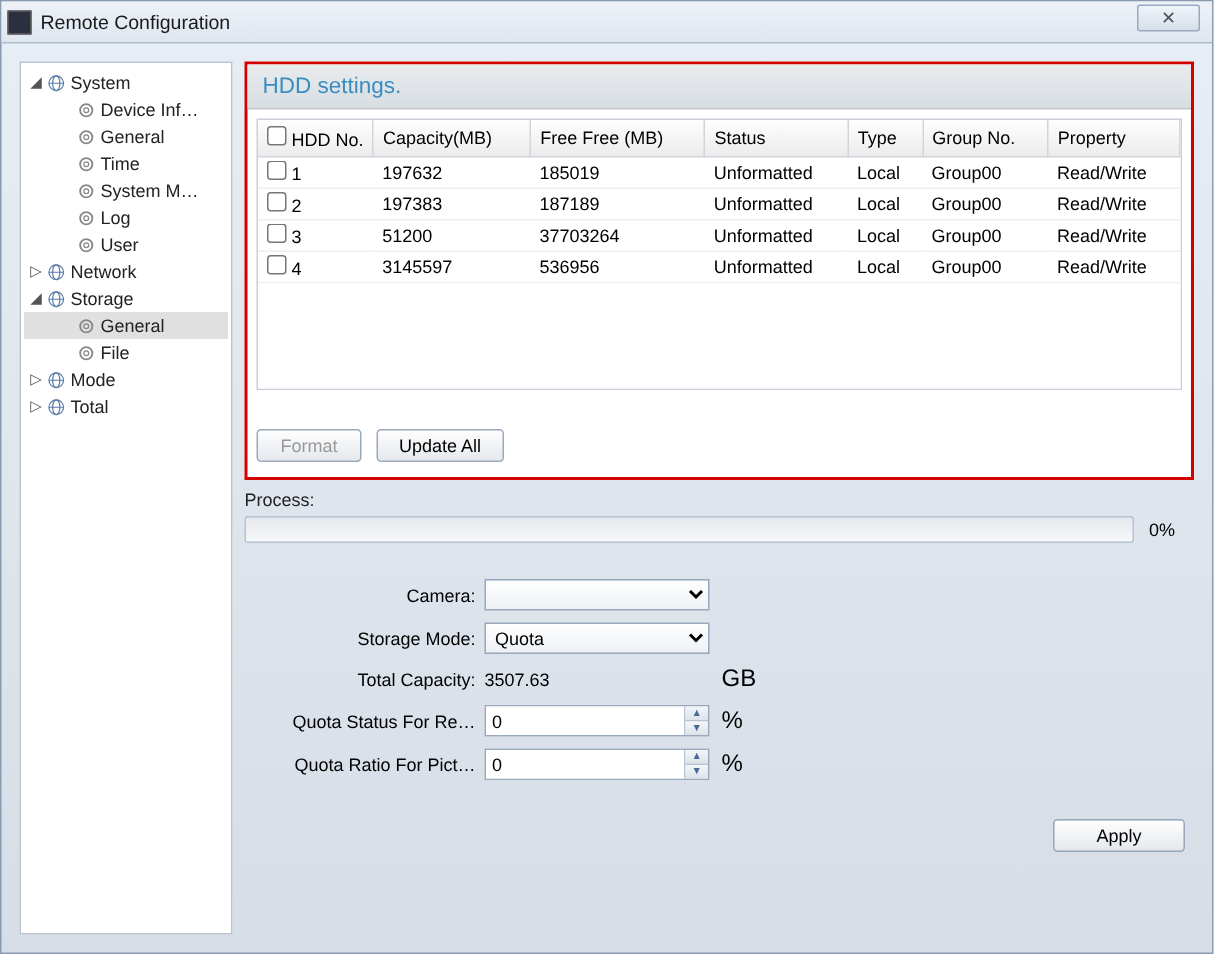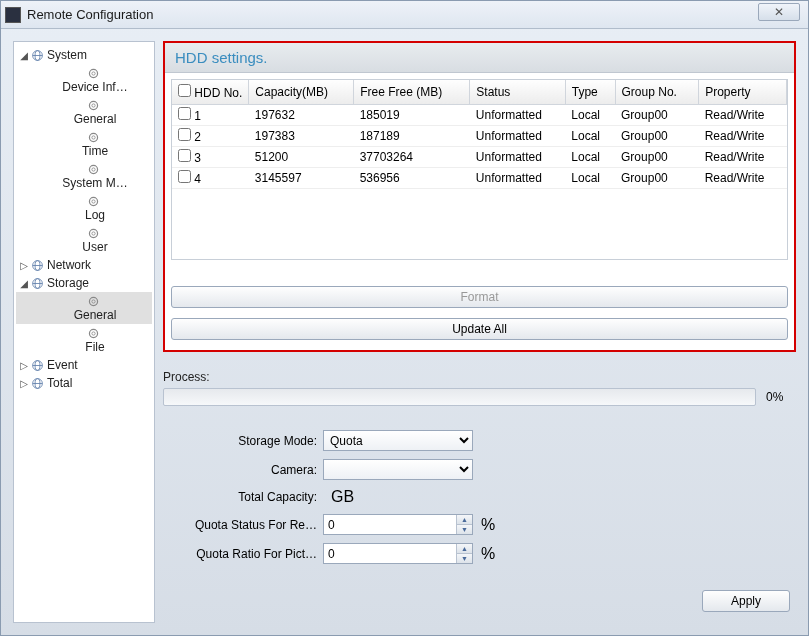--- a/index.html
+++ b/index.html
@@ -87,21 +87,21 @@
     }
     .tree-node .node-icon {
       width: 14px;
       height: 14px;
       margin-right: 3px;
       display: inline-flex;
       align-items: center;
       justify-content: center;
     }
     .tree-node.level-1 { padding-left: 2px; }
-    .tree-node.level-2 { padding-left: 22px; flex-direction: column; }
+    .tree-node.level-2 { padding-left: 22px; }
     .tree-node.selected {
       background: #e0e0e0;
     }
     .globe-icon svg, .gear-icon svg { width: 13px; height: 13px; }
     
     .main-panel {
       flex: 1;
       display: flex;
       flex-direction: column;
       min-width: 0;
@@ -150,38 +150,37 @@
       margin: 0;
     }
     .table-blank {
       height: 70px;
       background: #fff;
     }
     .btn-row {
       display: flex;
       gap: 10px;
       padding: 6px 6px 10px 6px;
-      flex-direction: column;
     }
     button.win-btn {
       height: 22px;
       padding: 0 14px;
       font-size: 12px;
       font-family: inherit;
       background: linear-gradient(to bottom, #fefefe, #e4e8ed);
       border: 1px solid #9aa8bb;
       border-radius: 3px;
       cursor: default;
       min-width: 70px;
     }
     button.win-btn:disabled {
       color: #999;
     }
     .process-section {
-      margin-top: 18px;
+      margin-top: 6px;
     }
     .process-label {
       font-size: 12px;
       color: #222;
       margin-bottom: 4px;
     }
     .progress-row {
       display: flex;
       align-items: center;
       gap: 10px;
@@ -410,21 +409,21 @@
         </div>
         <div class="tree-node level-1">
           <span class="toggle">▷</span>
           <span class="node-icon globe-icon">
             <svg viewBox="0 0 16 16">
               <circle cx="8" cy="8" r="6" fill="none" stroke="#5a7aa8" stroke-width="1"></circle>
               <ellipse cx="8" cy="8" rx="3" ry="6" fill="none" stroke="#5a7aa8" stroke-width="1"></ellipse>
               <line x1="2" y1="8" x2="14" y2="8" stroke="#5a7aa8" stroke-width="1"></line>
             </svg>
           </span>
-          <span>Event</span>
+          <span>Mode</span>
         </div>
         <div class="tree-node level-1">
           <span class="toggle">▷</span>
           <span class="node-icon globe-icon">
             <svg viewBox="0 0 16 16">
               <circle cx="8" cy="8" r="6" fill="none" stroke="#5a7aa8" stroke-width="1"></circle>
               <ellipse cx="8" cy="8" rx="3" ry="6" fill="none" stroke="#5a7aa8" stroke-width="1"></ellipse>
               <line x1="2" y1="8" x2="14" y2="8" stroke="#5a7aa8" stroke-width="1"></line>
             </svg>
           </span>
@@ -498,33 +497,34 @@
       <div class="process-section">
         <div class="process-label">Process:</div>
         <div class="progress-row">
           <div class="progress-bar"></div>
           <div class="progress-pct">0%</div>
         </div>
       </div>
 
       <div class="form-section">
         <div class="form-row">
+          <label>Camera:</label>
+          <select class="win-select control">
+            <option></option>
+          </select>
+        </div>
+        <div class="form-row">
           <label>Storage Mode:</label>
           <select class="win-select control">
             <option>Quota</option>
           </select>
         </div>
         <div class="form-row">
-          <label>Camera:</label>
-          <select class="win-select control">
-            <option></option>
-          </select>
-        </div>
-        <div class="form-row">
           <label>Total Capacity:</label>
+          <span class="static-value">3507.63</span>
           <span class="unit">GB</span>
         </div>
         <div class="form-row">
           <label>Quota Status For Re…</label>
           <div class="spinner-wrap control">
             <input type="text" value="0" style="">
             <div class="spinner-btns">
               <div>▲</div>
               <div>▼</div>
             </div>

